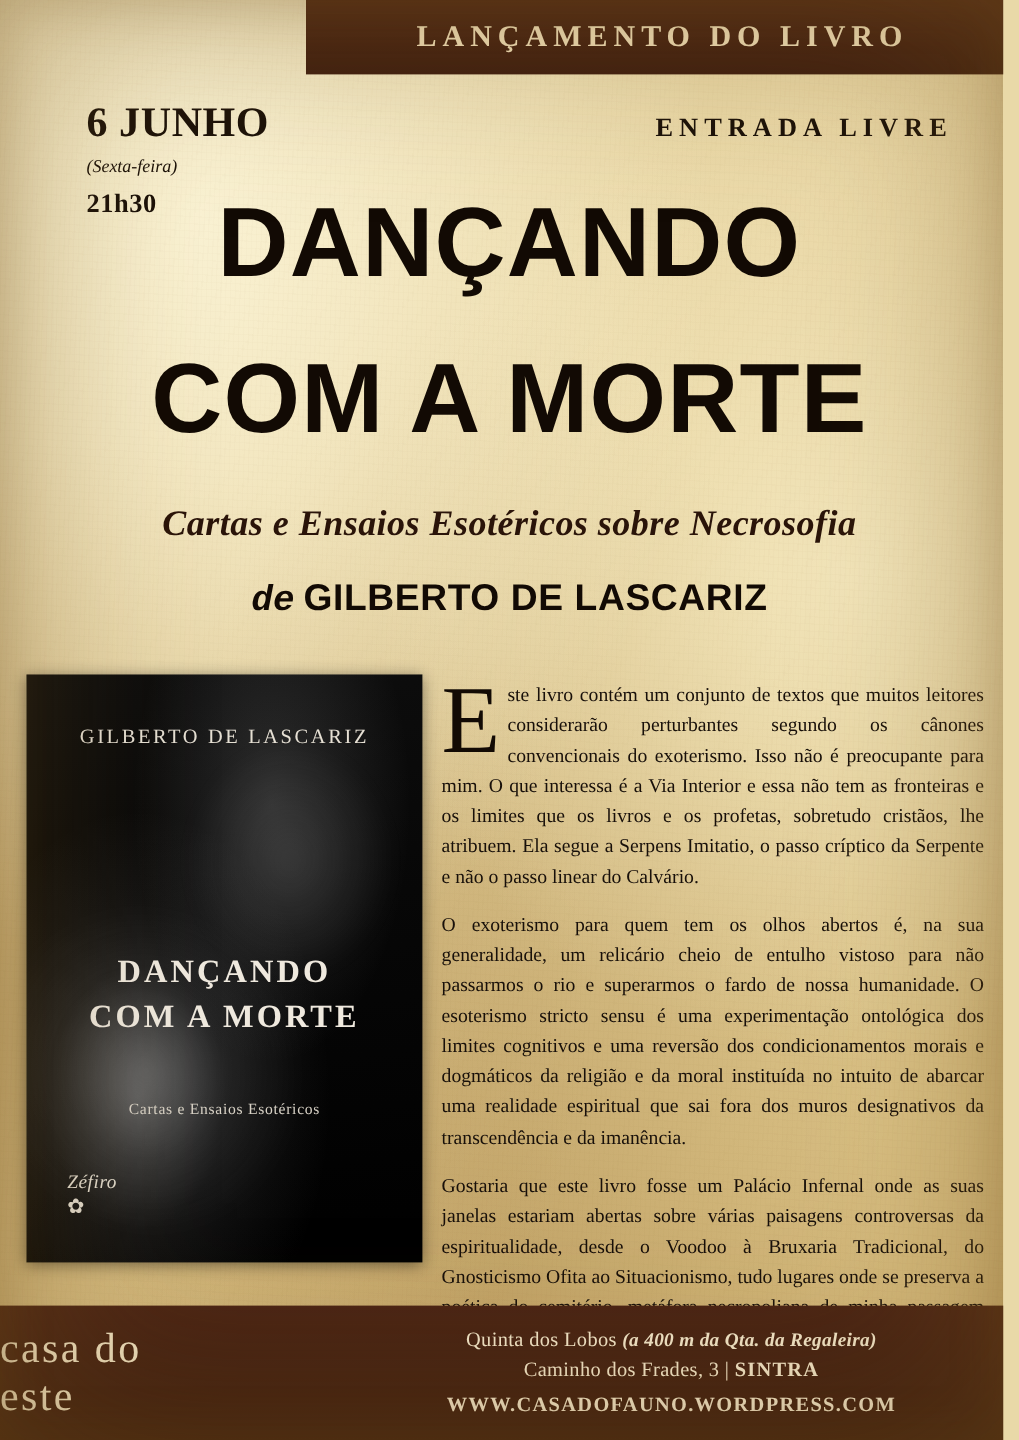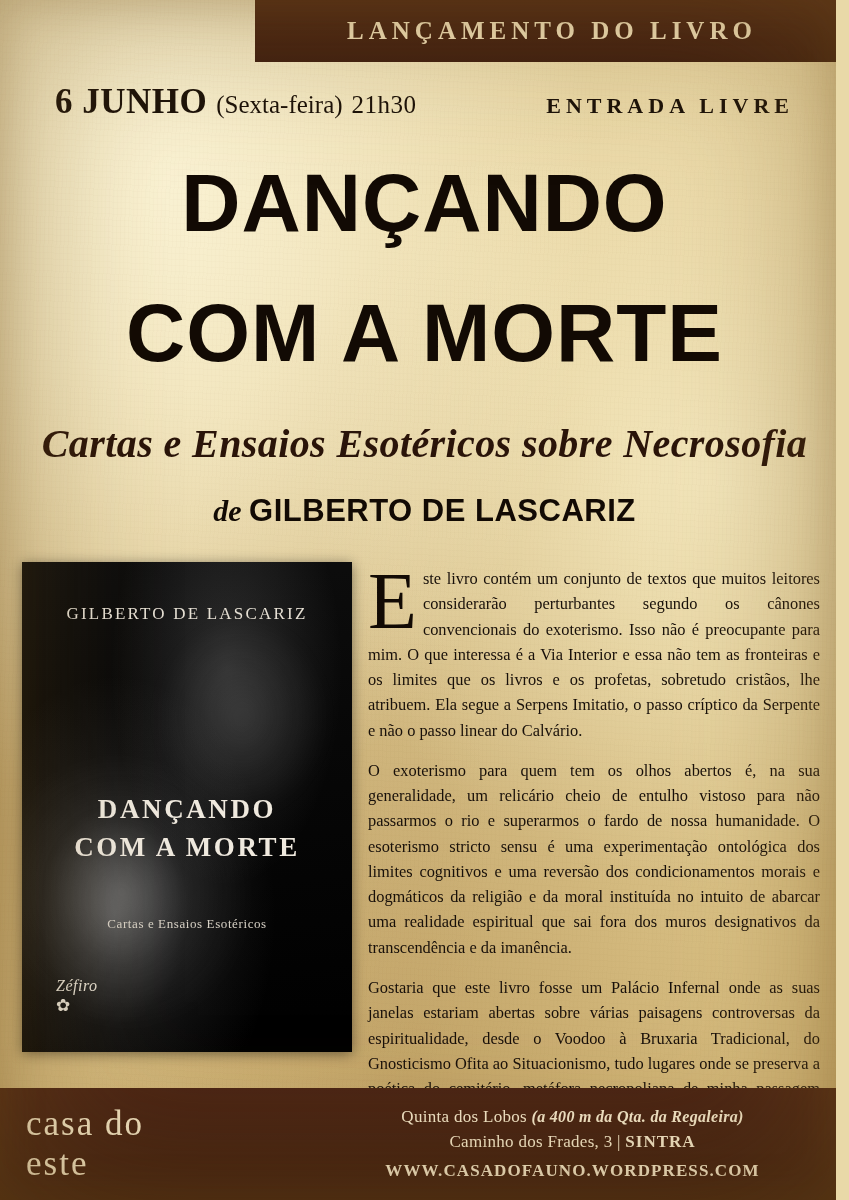--- a/index.html
+++ b/index.html
@@ -73,33 +73,36 @@
     padding: 0 55px;
     display: flex;
     align-items: baseline;
     justify-content: space-between;
   }
   .date-left {
     display: flex;
     align-items: baseline;
     gap: 9px;
     color: #1a1008;
+    flex-direction: column;
   }
   .date-day {
     font-size: 35px;
     font-weight: bold;
     letter-spacing: 0.5px;
     text-transform: uppercase;
   }
   .date-weekday {
-    font-size: 25px;
+    font-size: 15px;
+    font-style: italic;
+    margin-left: 17px;
   }
   .date-hour {
-    font-size: 25px;
-    font-weight: normal;
+    font-size: 22px;
+    font-weight: bold;
     letter-spacing: 0.5px;
   }
   .entrance {
     font-size: 22px;
     font-weight: bold;
     letter-spacing: 5px;
     color: #1a1008;
     text-transform: uppercase;
     margin-left: 43px;
   }
@@ -126,31 +129,31 @@
     font-size: 82px;
     line-height: 1.05;
     letter-spacing: 1px;
     margin-top: 44px;
   }
   .subtitle {
     margin-top: 44px;
     font-family: "Liberation Serif", serif;
     font-style: italic;
     font-weight: bold;
-    font-size: 40px;
+    font-size: 30px;
     color: #2a1409;
     letter-spacing: 0.4px;
   }
   .author-line {
     margin-top: 26px;
     font-size: 30px;
     color: #120a04;
   }
   .author-de {
-    font-family: Liberation Serif, serif;
+    font-family: Liberation Mono, monospace;
     font-style: italic;
     font-weight: bold;
   }
   .author-name {
     font-family: "Liberation Sans", sans-serif;
     font-weight: bold;
     font-size: 31px;
     letter-spacing: 0.5px;
   }
 
@@ -261,21 +264,20 @@
     position: absolute;
     left: 0;
     bottom: 0;
     width: 849px;
     height: 112px;
     background: linear-gradient(180deg, #4a2414 0%, #3b1c0e 100%);
     display: flex;
     align-items: center;
   }
   .venue {
-    margin-left: 26px;
     width: 300px;
     color: #f0e2c2;
     line-height: 0.96;
   }
   .venue-l1 {
     font-family: "Liberation Serif", serif;
     font-size: 35px;
     letter-spacing: 2px;
   }
   .venue-l2 {

